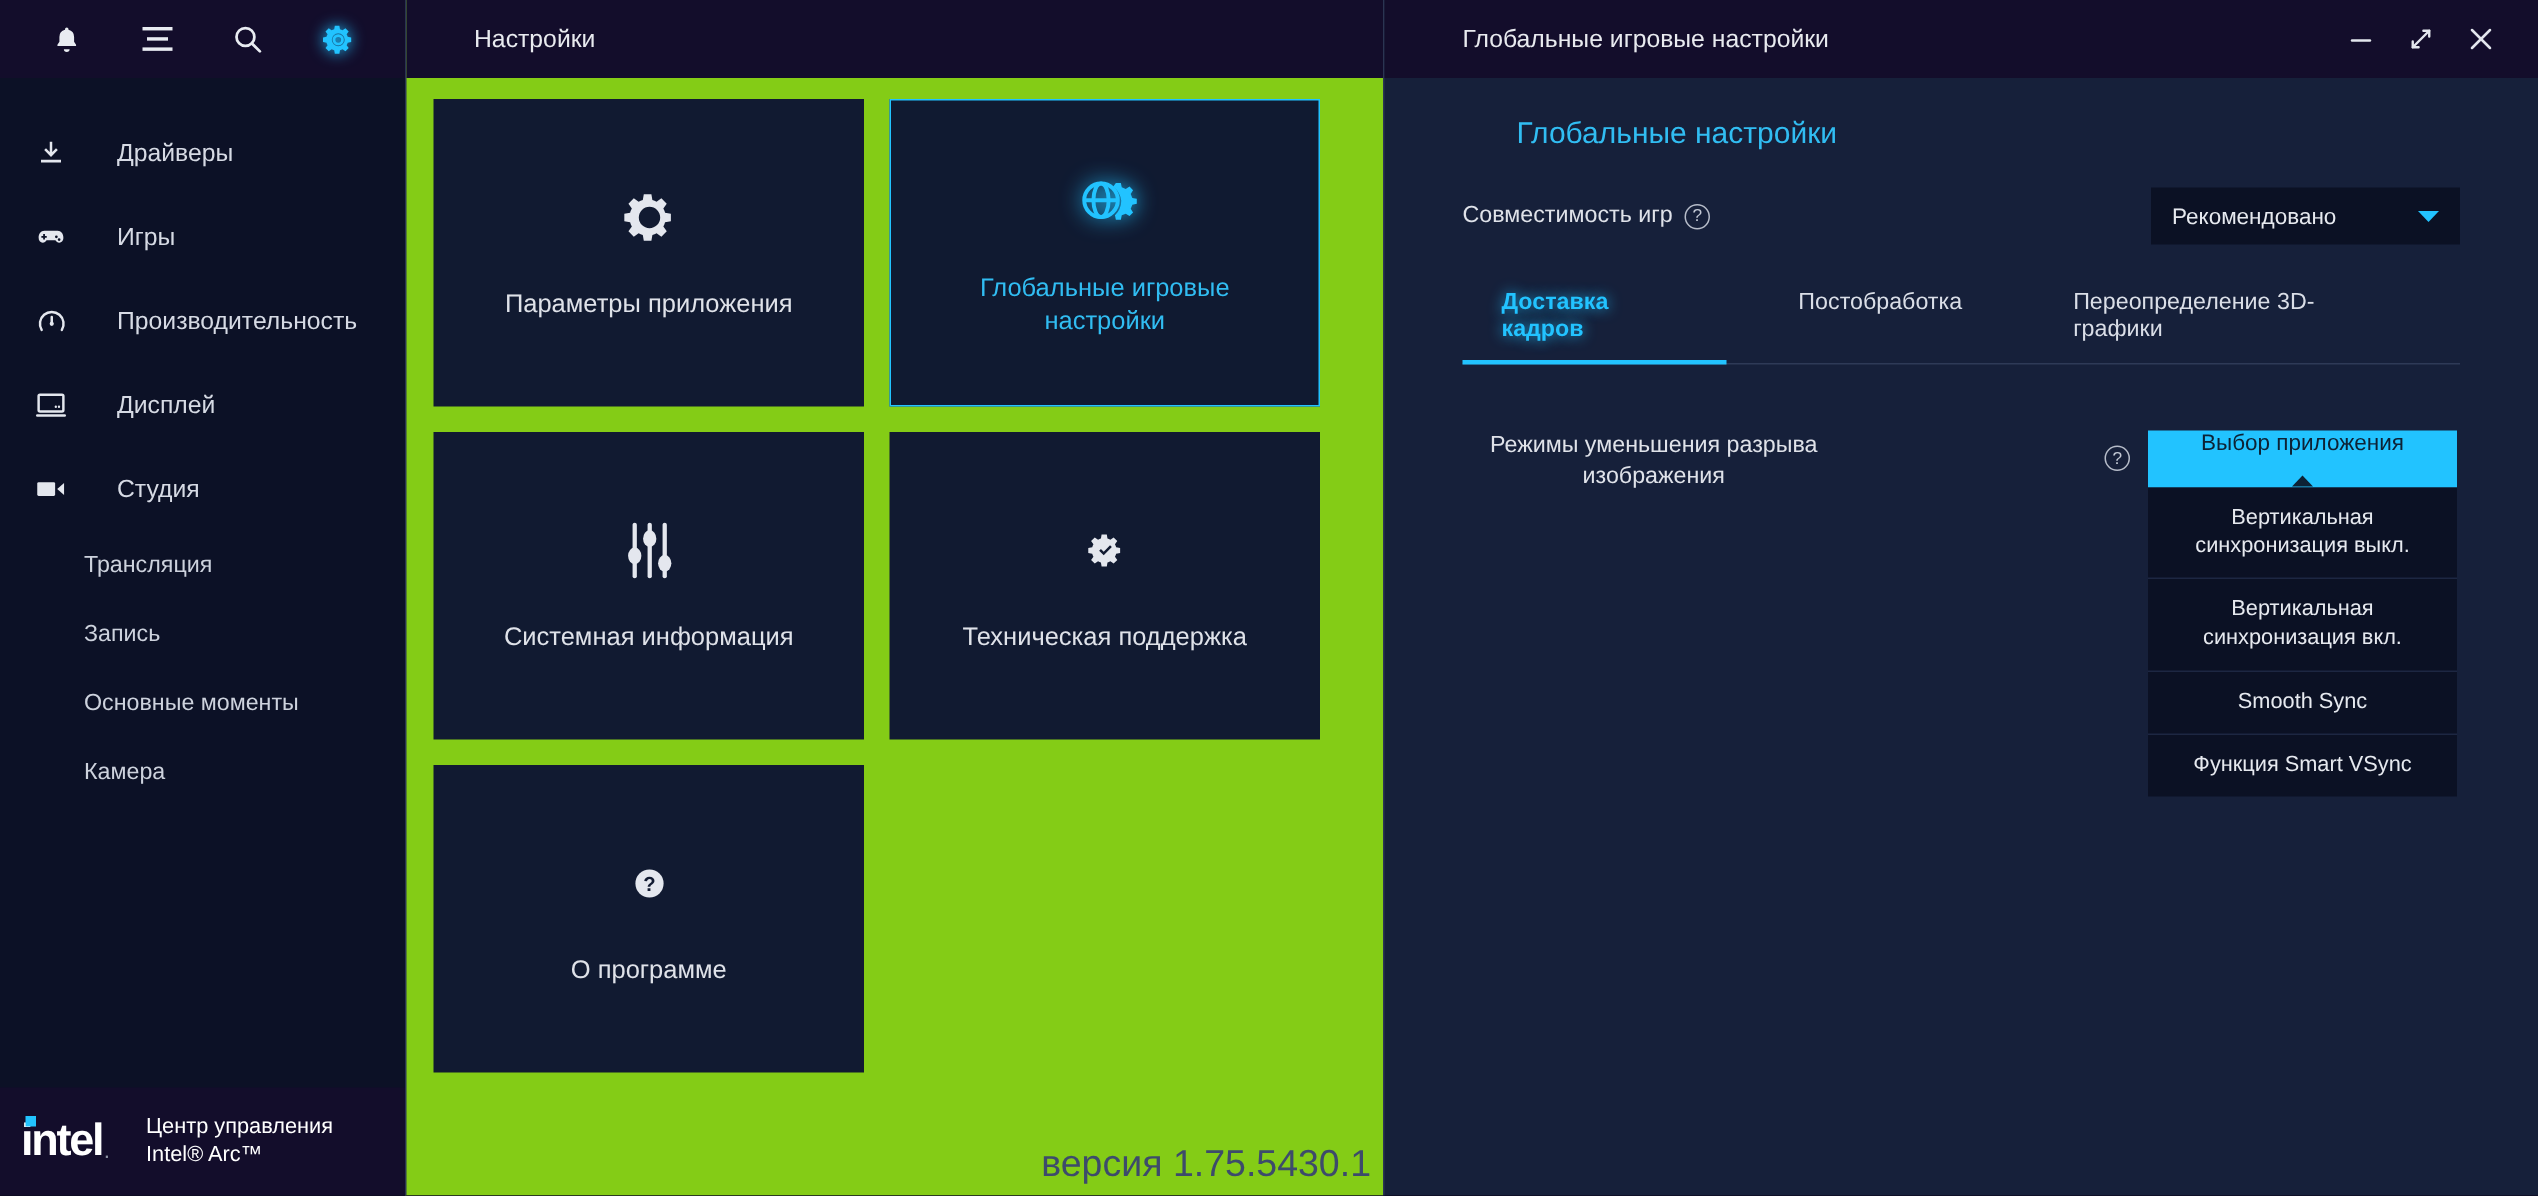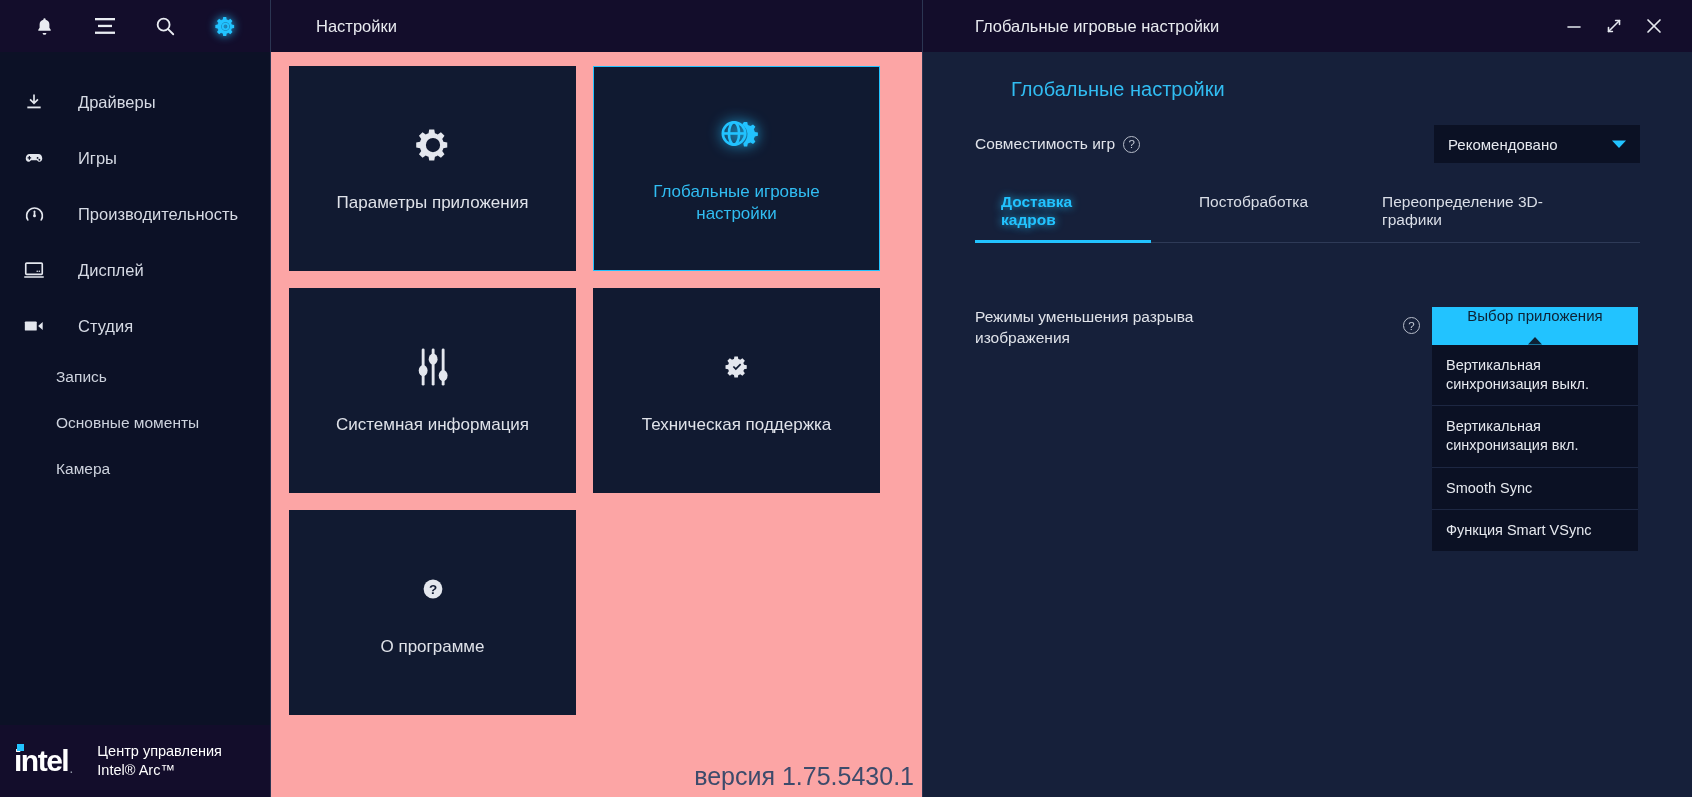--- a/index.html
+++ b/index.html
@@ -58,21 +58,21 @@
   .intel-dot {
     position: absolute; top: -2px; left: 3px;
     width: 7px; height: 7px; background: #22c3ff;
   }
   .intel-period { color: #8d93a3; font-size: 15px; margin-left: 1px; align-self: flex-end; }
   .brand-text { color: #fff; font-size: 14.5px; line-height: 1.32; }
 
   
   .middle {
     width: 652px; height: 797px; flex: none;
-    background: #fca5a5; position: relative;
+    background: #84cc16; position: relative;
     border-left: 1px solid #2b3552;
   }
   .middle-title {
     height: 52px; background: #130d2b;
     display: flex; align-items: center; padding-left: 45px;
     color: #e8eaef; font-size: 16.5px;
   }
   .tiles {
     padding: 14px 20px 0 18px;
     display: grid; grid-template-columns: 287px 287px;
@@ -139,21 +139,21 @@
     cursor: pointer; position: relative; margin-right: 22px;
   }
   .tab.active { color: #22c3ff; font-weight: 600; text-shadow: 0 0 9px rgba(34,195,255,.85); }
   .tab.active::after {
     content: ""; position: absolute; left: 0; right: 0; bottom: -1px;
     height: 3px; background: #22c3ff;
   }
 
   .setting-row {
     display: flex; align-items: flex-start;
-    margin-top: 64px; padding-right: 2px;
+    margin-top: 44px; padding-right: 2px; text-align: center;
   }
   .setting-label { color: #dfe2e9; font-size: 15.5px; line-height: 1.35; max-width: 255px; }
   .setting-right { margin-left: auto; display: flex; align-items: flex-start; gap: 0; }
 
   .dd { position: relative; width: 206px; }
   .dd-head {
     height: 38px; background: #22c3ff; color: #0e1530;
     display: flex; align-items: center; padding: 0 14px;
     cursor: pointer; font-size: 15px; flex-direction: column;
   }
@@ -248,20 +248,23 @@
       <div class="nav-item">
         <span class="nicon">
           <svg width="22" height="16" viewBox="0 0 24 16" fill="#e4e7ee">
             <rect x="2" y="3" width="13" height="10" rx="1"></rect>
             <path d="M16.5 8l5-4.3v8.6z"></path>
           </svg>
         </span>
         <span>Студия</span>
       </div>
 
+      <div class="nav-sub">
+        <span>Трансляция</span>
+      </div>
       <div class="nav-sub">
         <span>Запись</span>
       </div>
       <div class="nav-sub">
         <span>Основные моменты</span>
       </div>
       <div class="nav-sub">
         <span>Камера</span>
       </div>
     </div>

